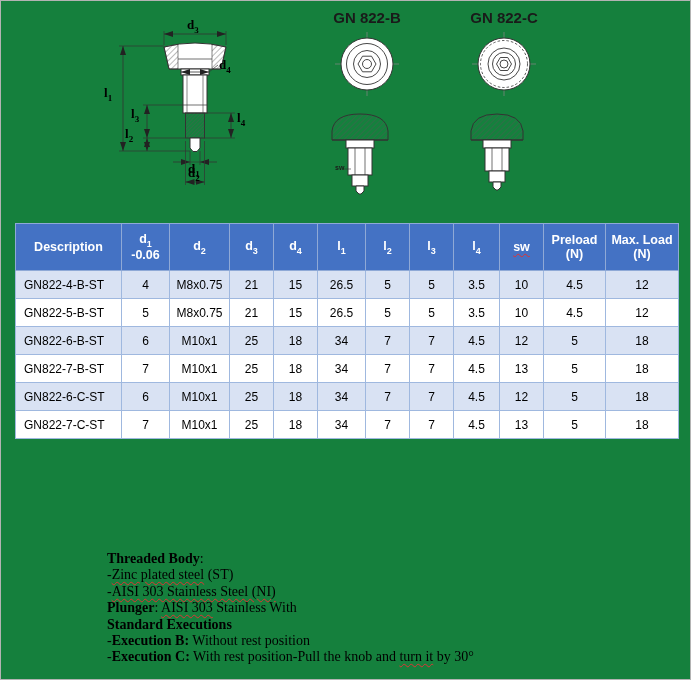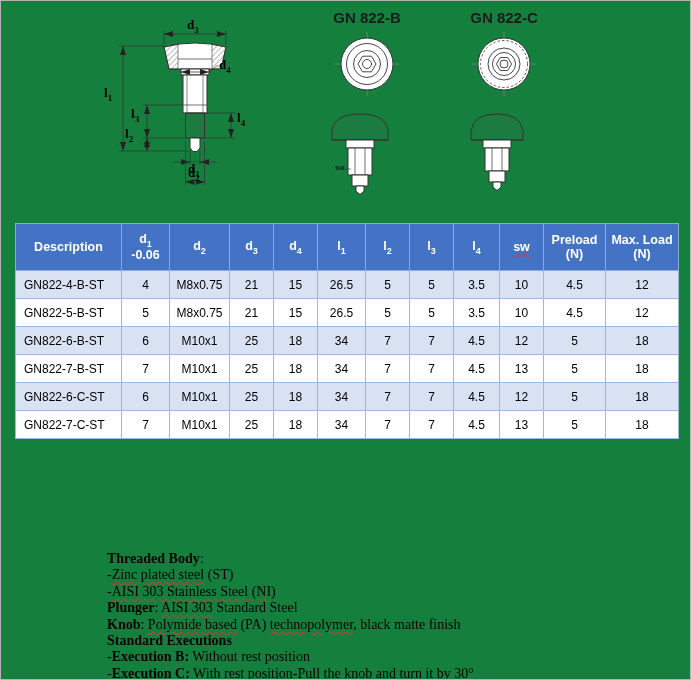--- a/index.html
+++ b/index.html
@@ -267,20 +267,19 @@
           <td>5</td>
           <td>18</td>
         </tr>
       </tbody>
   </table>
 
   <div class="notes">
       <div class="note-line"><b>Threaded Body</b><span>:</span></div>
       <div class="note-line"><span>-</span><span class="wavy">Zinc plated steel</span><span> (ST)</span></div>
       <div class="note-line"><span>-</span><span class="wavy">AISI 303 Stainless Steel (NI)</span></div>
-      <div class="note-line"><b>Plunger</b><span>: </span><span class="wavy">AISI 303</span><span> Standard Steel</span></div>
-      <div class="note-line"><b>Knob</b><span>: </span><span class="wavy">Polymide based</span><span> (PA) </span><span class="wavy">technopolymer</span><span>, black matte finish</span></div>
+      <div class="note-line"><b>Plunger</b><span>: </span><span class="wavy">AISI 303</span><span> Stainless With</span></div>
       <div class="note-line"><b>Standard Executions</b></div>
       <div class="note-line"><span>-</span><b>Execution B:</b><span> Without rest position</span></div>
       <div class="note-line"><span>-</span><b>Execution C:</b><span> With rest position-Pull the knob and </span><span class="wavy">turn it</span><span> by 30°</span></div>
     </div>
 
 </div>
 
 </body></html>

